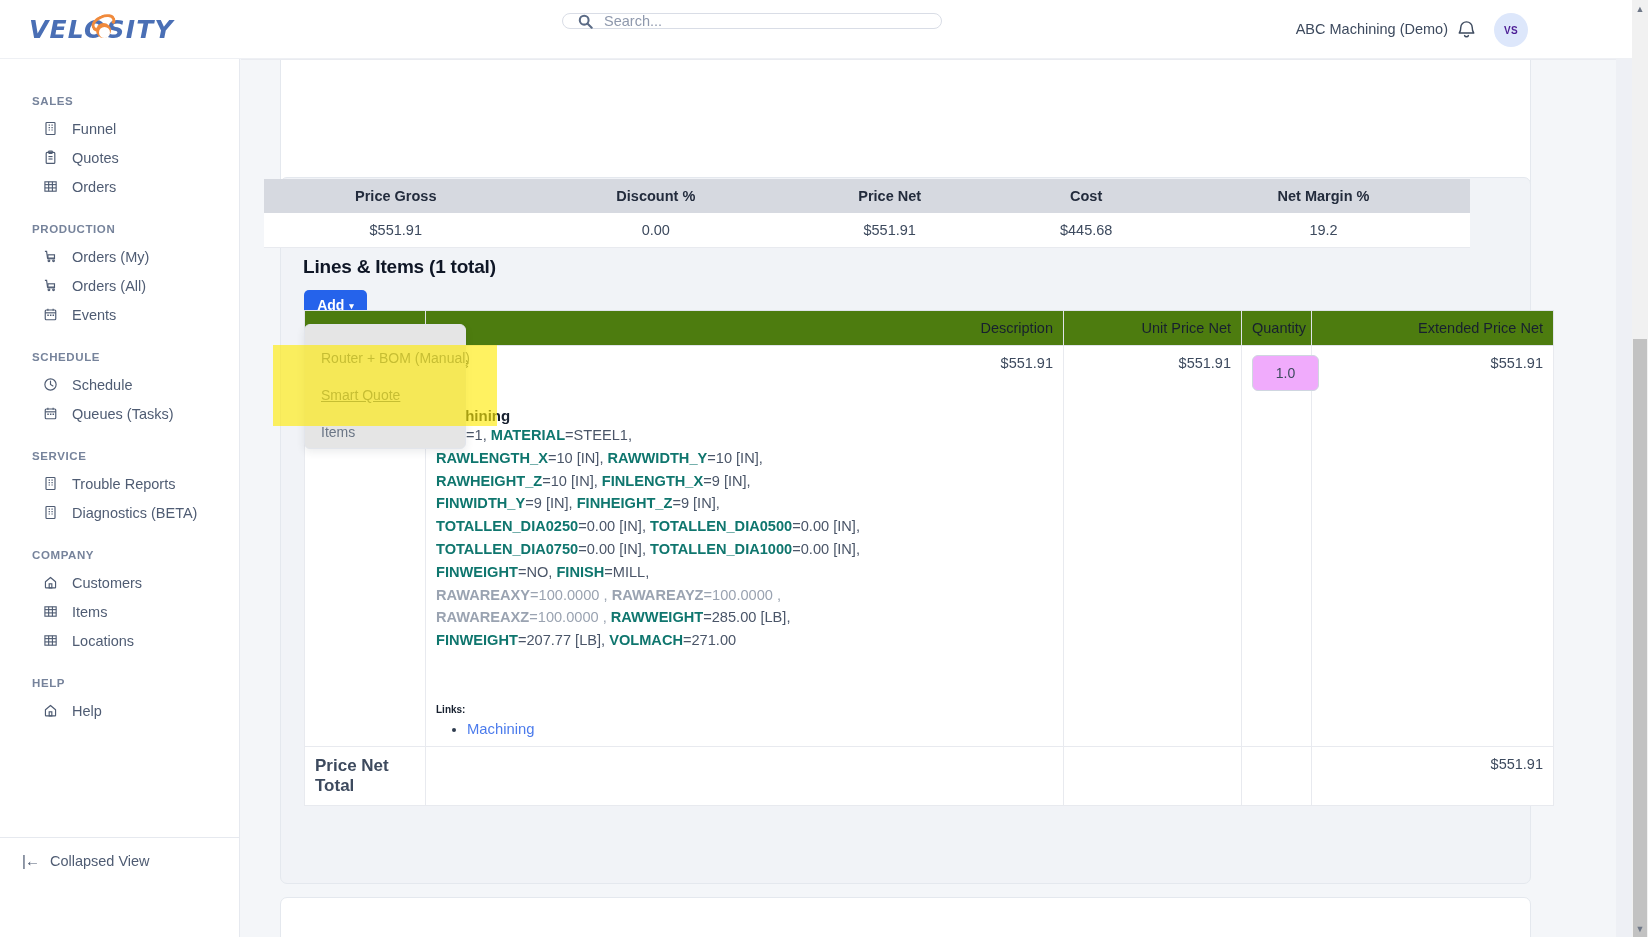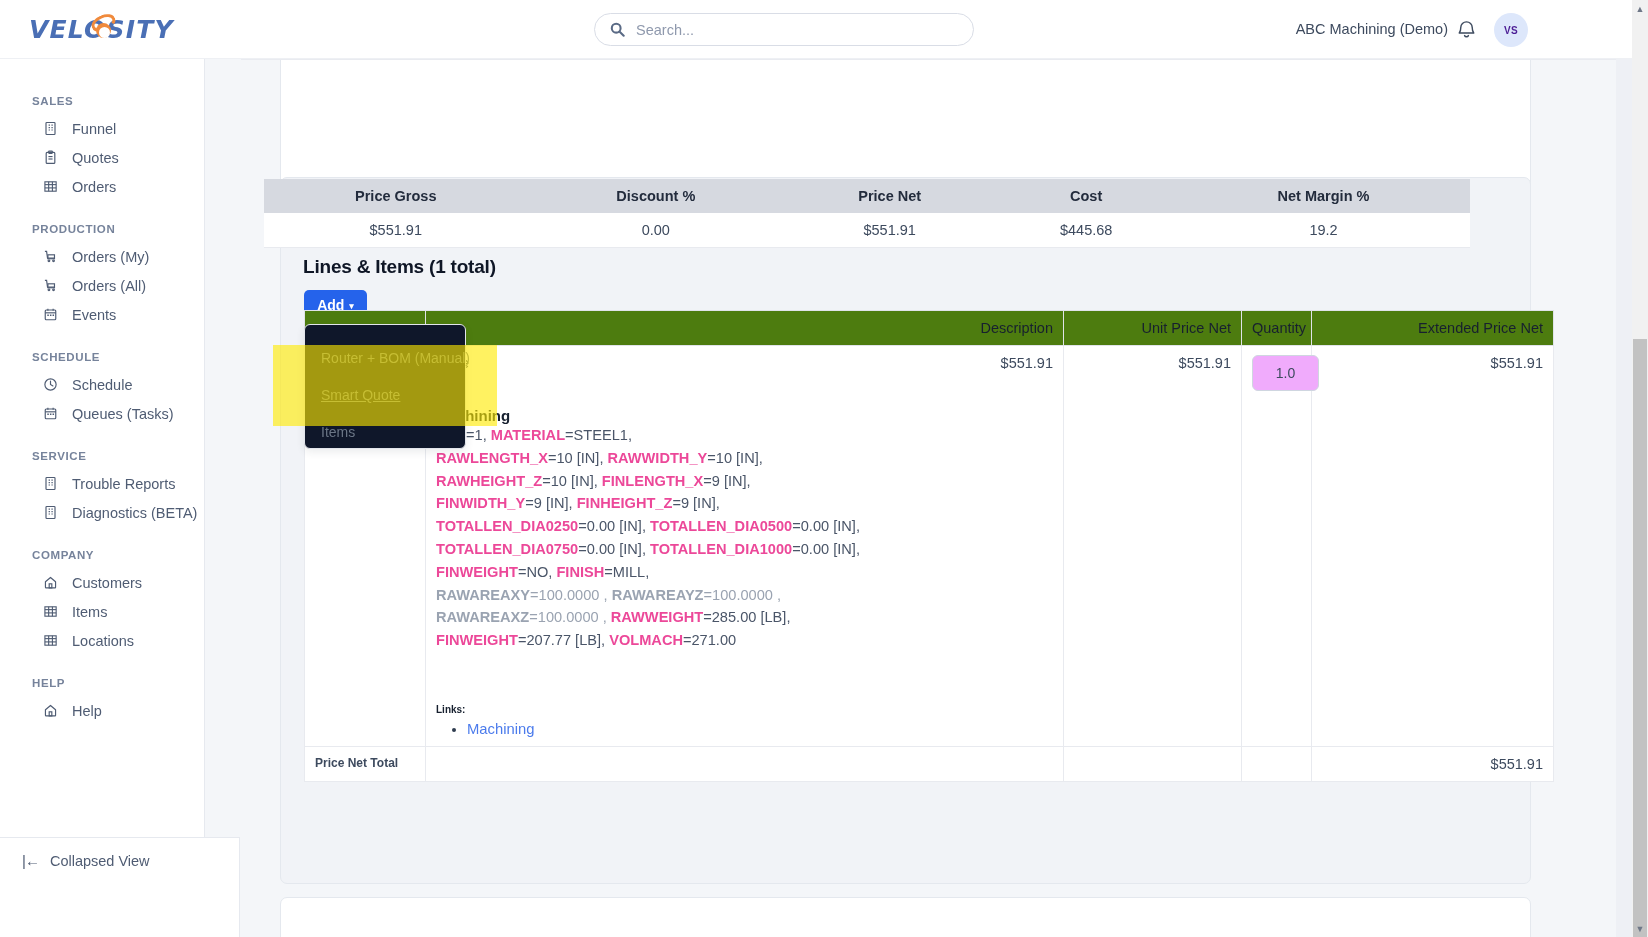--- a/index.html
+++ b/index.html
@@ -44,22 +44,22 @@
     width: 15px; height: 15px; border-radius: 50%;
     background: #f08a3c;
   }
   #logo .dotcut {
     position: absolute; left: 70px; top: 13px;
     width: 11px; height: 11px; border-radius: 50%;
     background: #fff;
   }
 
   #searchwrap {
-    position: absolute; left: 594px; top: 13px;
-    width: 380px; height: 33px;
+    position: absolute; left: 562px; top: 13px;
+    width: 380px; height: 16px;
     border: 1px solid #d9dde6;
     border-radius: 17px;
     background: #fff;
     display: flex; align-items: center;
   }
   #searchwrap .sicon {
     margin-left: 15px; margin-right: 9px;
     color: #5a6a85; display: flex; align-items: center;
   }
   #searchwrap input {
@@ -84,21 +84,21 @@
     width: 34px; height: 34px; border-radius: 50%;
     background: #dde7fb; color: #4c1d95;
     font-size: 10px; font-weight: bold;
     display: flex; align-items: center; justify-content: center;
     letter-spacing: 0.4px;
   }
 
   
   #sidebar {
     position: absolute; left: 0; top: 59px;
-    width: 205px; height: 778px;
+    width: 240px; height: 778px;
     background: #ffffff;
     border-right: 1px solid #e6e9ef;
     overflow: hidden;
   }
   .navgroup-label {
     font-size: 11.5px; font-weight: bold; color: #76839b;
     letter-spacing: 0.6px; padding-left: 32px;
     margin-top: 22px; margin-bottom: 7px;
   }
   .navgroup-label.first { margin-top: 36px; }
@@ -185,21 +185,21 @@
     display: flex; align-items: center; justify-content: center;
   }
   #add-btn .caret {
     margin-left: 5px; font-size: 9px; line-height: 1;
     position: relative; top: 1px;
   }
 
   #dropdown {
     position: absolute; left: 63px; top: 265px;
     width: 162px; height: 125px;
-    background: #0f172a;
+    background: #e5e5e5;
     border: 1px solid #e2e5eb;
     border-radius: 6px;
     box-shadow: 0 3px 9px rgba(30,40,60,0.09);
     z-index: 30;
   }
   .ddit {
     color: #6b7686; font-size: 14px;
     padding: 5px 16px; cursor: pointer;
     white-space: nowrap;
   }
@@ -256,42 +256,42 @@
     vertical-align: top;
     color: #3d4a5e;
     background: #fff;
   }
   .col-a { width: 121px; }
   .col-b { width: 638px; }
   .col-c { width: 178px; }
   .col-d { width: 70px; }
   .col-e { width: 242px; }
 
-  .tr-strong { font-weight: bold; color: #17202f; font-size: 12px; }
+  .tr-strong { font-weight: bold; color: #17202f; font-size: 17px; }
   .right { text-align: right; }
   .center { text-align: center; }
 
   #qtyinput {
     width: 67px; height: 36px;
     border: 1px solid #cfd6e0;
     border-radius: 6px;
     text-align: center;
     font-size: 14px;
     color: #3d4a5e;
     font-family: "Liberation Sans", sans-serif;
     outline: none;
     background: #f0abfc;
   }
 
   .attrblock {
     line-height: 22.8px;
     font-size: 14.6px;
     color: #4a5568;
   }
-  .attrblock b { color: #ec4899; }
+  .attrblock b { color: #0f766e; }
   .attrblock .muted, .attrblock .muted b { color: #9aa3b1; }
   .attrtitle { font-weight: bold; color: #17202f; font-size: 15px; }
 
   .linkslabel { font-weight: bold; color: #17202f; font-size: 10px; margin-top: 52px;}
   ul.linklist { margin: 6px 0 0 0; padding-left: 31px; }
   ul.linklist li { color: #2f3c4f; }
   ul.linklist a { color: #4b7bec; text-decoration: none; cursor: pointer; font-size: 14.8px;}
 
   
   #vscroll {

